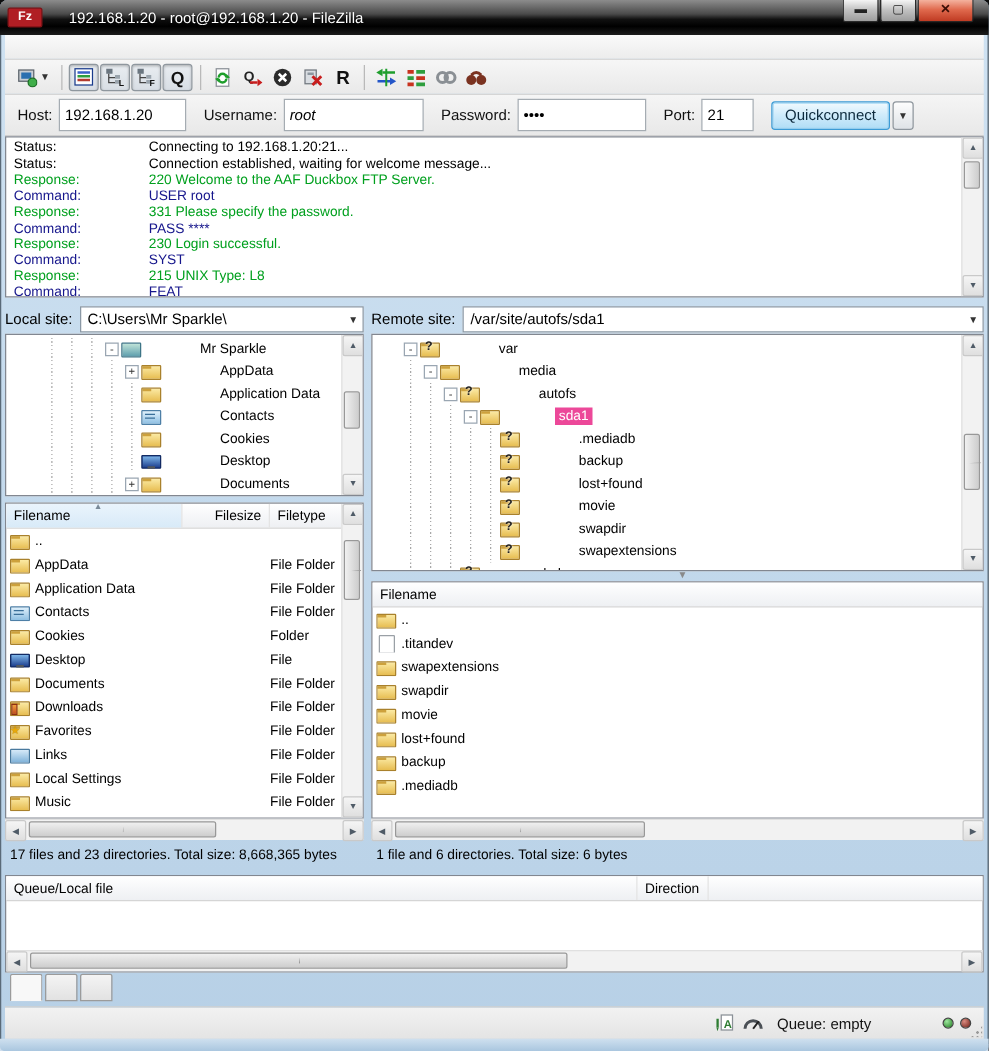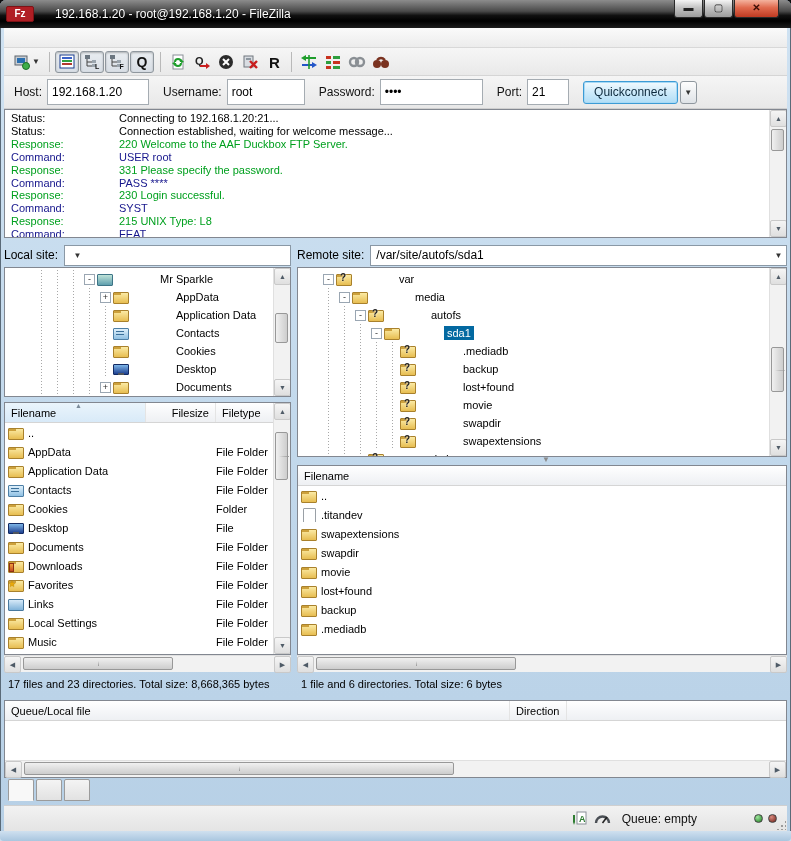--- a/index.html
+++ b/index.html
@@ -103,21 +103,21 @@
   .trow { height:18px; display:flex; align-items:center; white-space:nowrap; font-size:11px; }
   .treerows.localpad  .trow { padding-left:28px; }
   .treerows.remotepad .trow { padding-left:22px; }
   .sp { width:16px; height:18px; flex:none;
         background-image:repeating-linear-gradient(to bottom,#a8a8a8 0 1px,transparent 1px 3px);
         background-size:1px 100%; background-position:8px 0; background-repeat:no-repeat; }
   .sp.noline { background:none; position:relative; }
   .exp { position:absolute; left:3px; top:4px; width:11px; height:11px; border:1px solid #9aa6b2; background:#fff;
          font-size:9px; line-height:9px; text-align:center; color:#333; }
   .tlabel { padding:1px 3px; color:#000;margin-left:40px; }
-  .tlabel.sel { background:#0369a1; color:#fff; }
+  .tlabel.sel { background:#ec4899; color:#fff; }
 
   
   .ico { width:17px; height:14px; position:relative; display:inline-block; flex:none; margin-right:3px; }
   .ico::before { content:''; position:absolute; left:0; top:2px; width:14px; height:10px;
                  border:1px solid #a9812c; border-radius:1px;
                  background:linear-gradient(#cda13c,#cda13c) 0 0/7px 2px no-repeat,
                             linear-gradient(#fbeaa4,#e7bd51); }
   .ico.folder.q::after { content:'?'; position:absolute; left:4px; top:0; font-weight:bold; font-size:10px;
                           color:#222; text-shadow:0 0 2px #fff; }
   .ico.file::before { background:#fff; border:1px solid #9aa0a6; width:11px; left:2px; height:13px; top:0; }
@@ -322,21 +322,21 @@
           <circle cx="13" cy="10" r="4" fill="#7a3220"></circle>
           <path d="M5 6 Q9 2 13 6" stroke="#7a3220" stroke-width="2.4" fill="none"></path>
         </svg>
       </div>
     </div>
 
     <div class="quickbar">
       <label>Host:</label>
       <input class="qinput" style="width: 102px;" value="192.168.1.20">
       <label>Username:</label>
-      <input class="qinput" style="width: 78px;" value="root">
+      <input class="qinput" style="width: 112px; font-style: italic;" value="root">
       <label>Password:</label>
       <input class="qinput" style="width: 103px;" value="••••">
       <label>Port:</label>
       <input class="qinput" style="width: 42px;" value="21">
       <button class="qc-btn">Quickconnect</button>
       <button class="qc-drop">
         <span>▼</span>
       </button>
     </div>
 
@@ -393,20 +393,21 @@
     </div>
 
     <div class="vsplit"></div>
 
     <div class="main">
 
       <div class="panel left">
         <div class="siterow">
           <span class="slabel">Local site:</span>
           <div class="combo">
+            <span class="cval">C:\Users\Mr Sparkle\</span>
             <span class="carrow">▼</span>
           </div>
         </div>
         <div class="treebox local">
           <div class="treerows localpad">
 
           <div class="trow">
                 <span style="display:flex">
                   <span class="sp"></span>
                   <span class="sp"></span>

